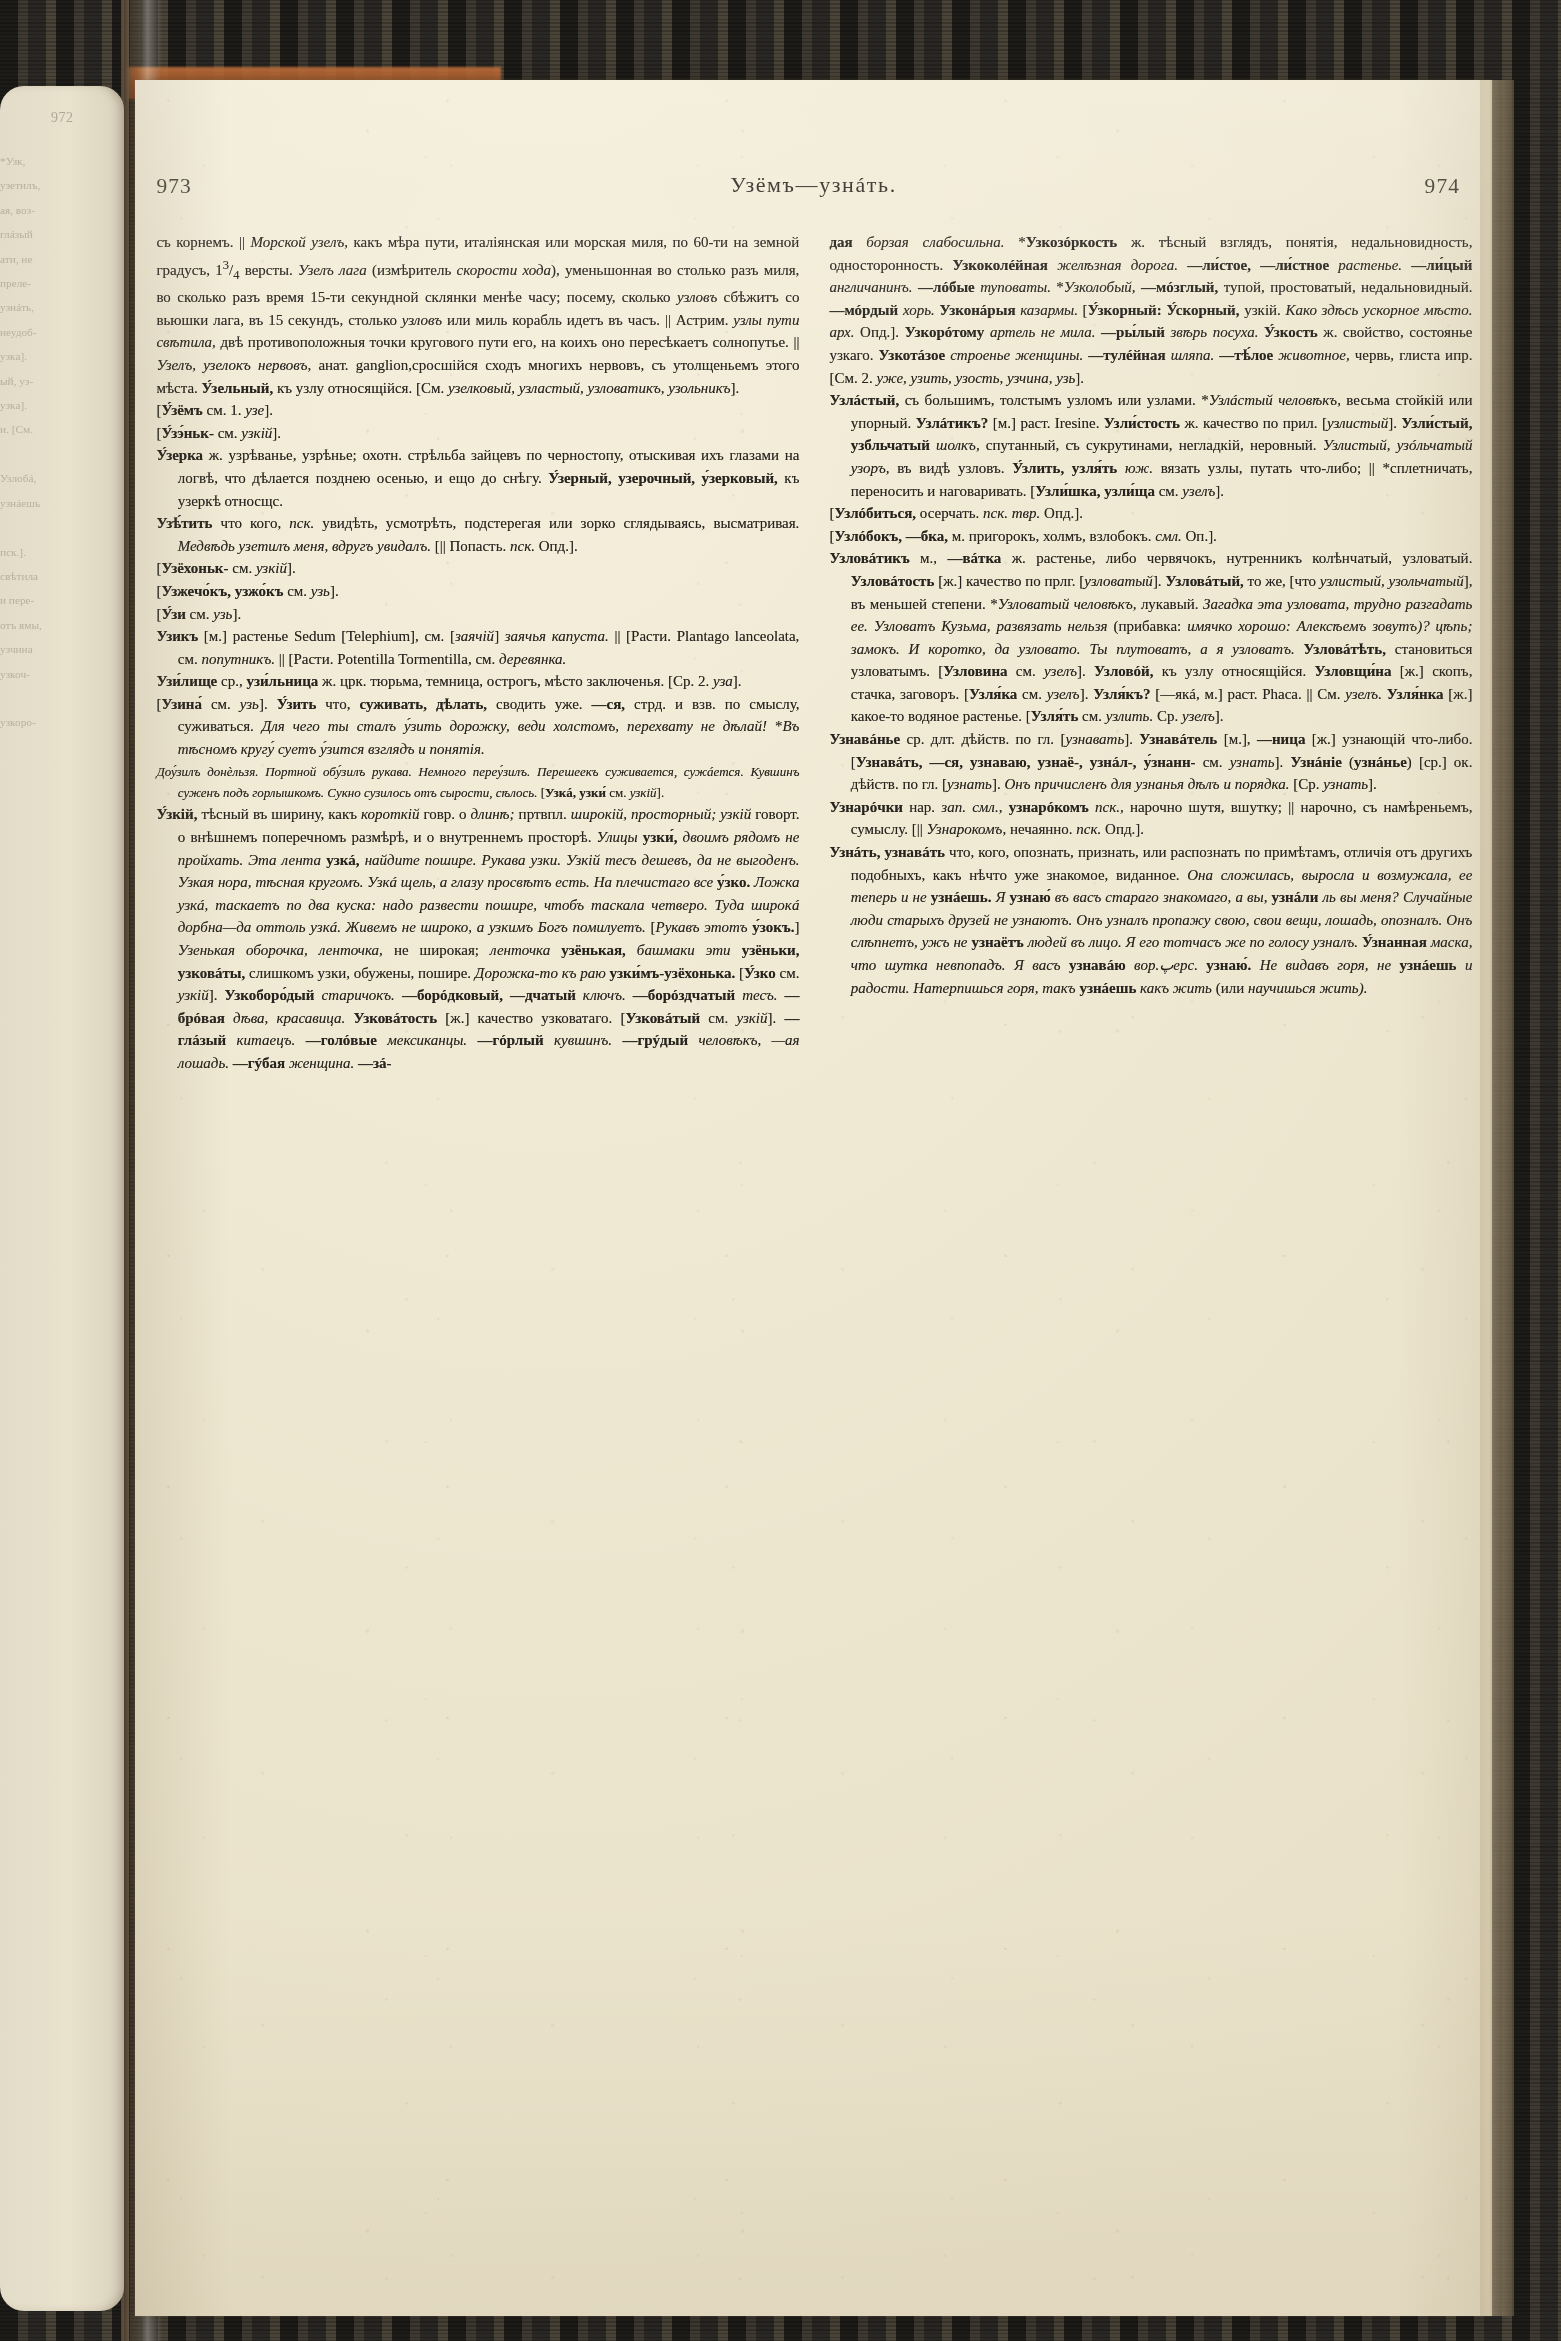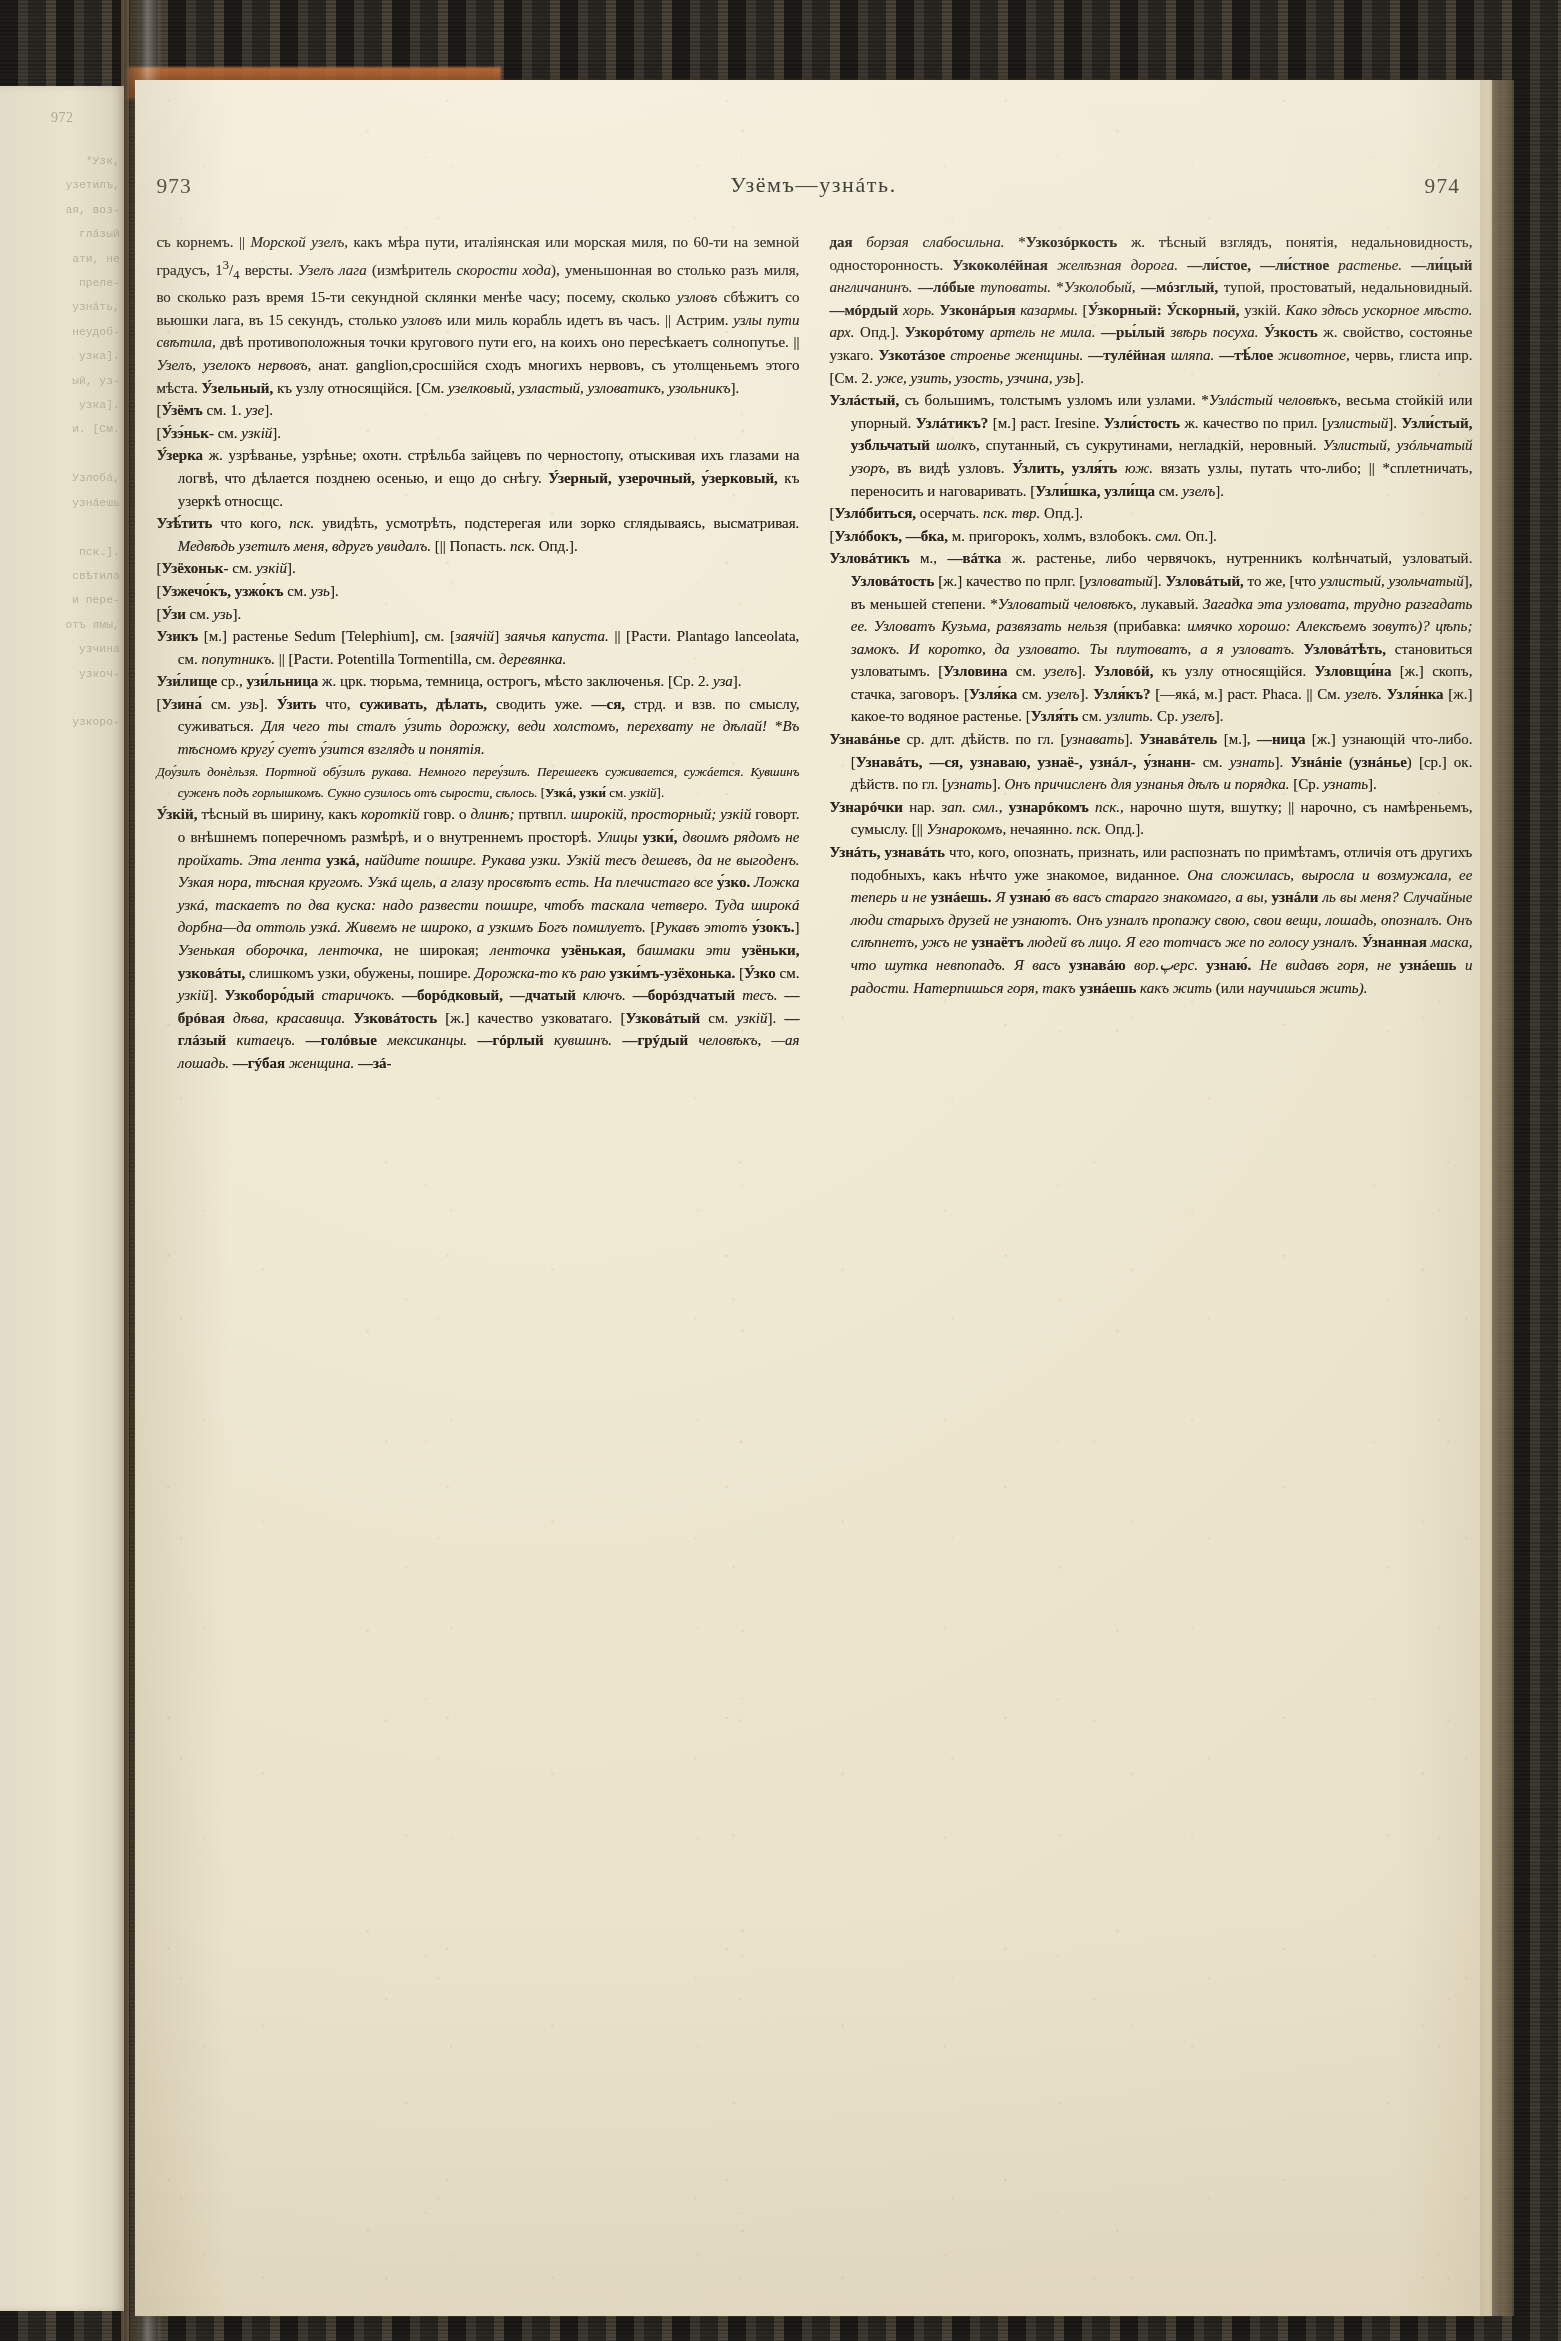--- a/index.html
+++ b/index.html
@@ -42,32 +42,33 @@
     background:linear-gradient(90deg,#5b473a,#8b7c68);
     opacity:.85;
   }
 
   
   .prev-page{
     position:absolute;left:0;top:86px;width:124px;height:2225px;
     background:linear-gradient(90deg,#e2dcc8 0%,#e9e2cd 55%,#d9d2bd 100%);
     box-shadow:inset -7.5px 0 11.8px -5.4px rgba(90,75,50,.45);
     overflow:hidden;
+    border-radius:24px;
   }
   .prev-page .pp-num{
     position:absolute;left:51px;top:24px;
     font-size:14px;color:#7f7766;letter-spacing:0.5px;
     transform:scaleY(1.05);
     opacity:.55;
   }
   .prev-page .pp-lines{
     position:absolute;left:0;top:63px;right:4.3px;
     font-size:11.3px;line-height:24.4px;color:#8c8473;
-    text-align:right;opacity:.5;white-space:nowrap;overflow:hidden;
-    font-family:Liberation Mono, monospace;
+    text-align:left;opacity:.5;white-space:nowrap;overflow:hidden;
+    font-family:Liberation Serif, serif;
   }
   .prev-page .pp-lines div{overflow:hidden;text-overflow:clip;}
 
   
   .gutter{
     position:absolute;left:124px;top:0;width:38px;height:2342px;
     background:linear-gradient(90deg,
       rgba(60,45,28,.55) 0%,
       rgba(120,100,70,.22) 38%,
       rgba(255,250,235,.35) 62%,

